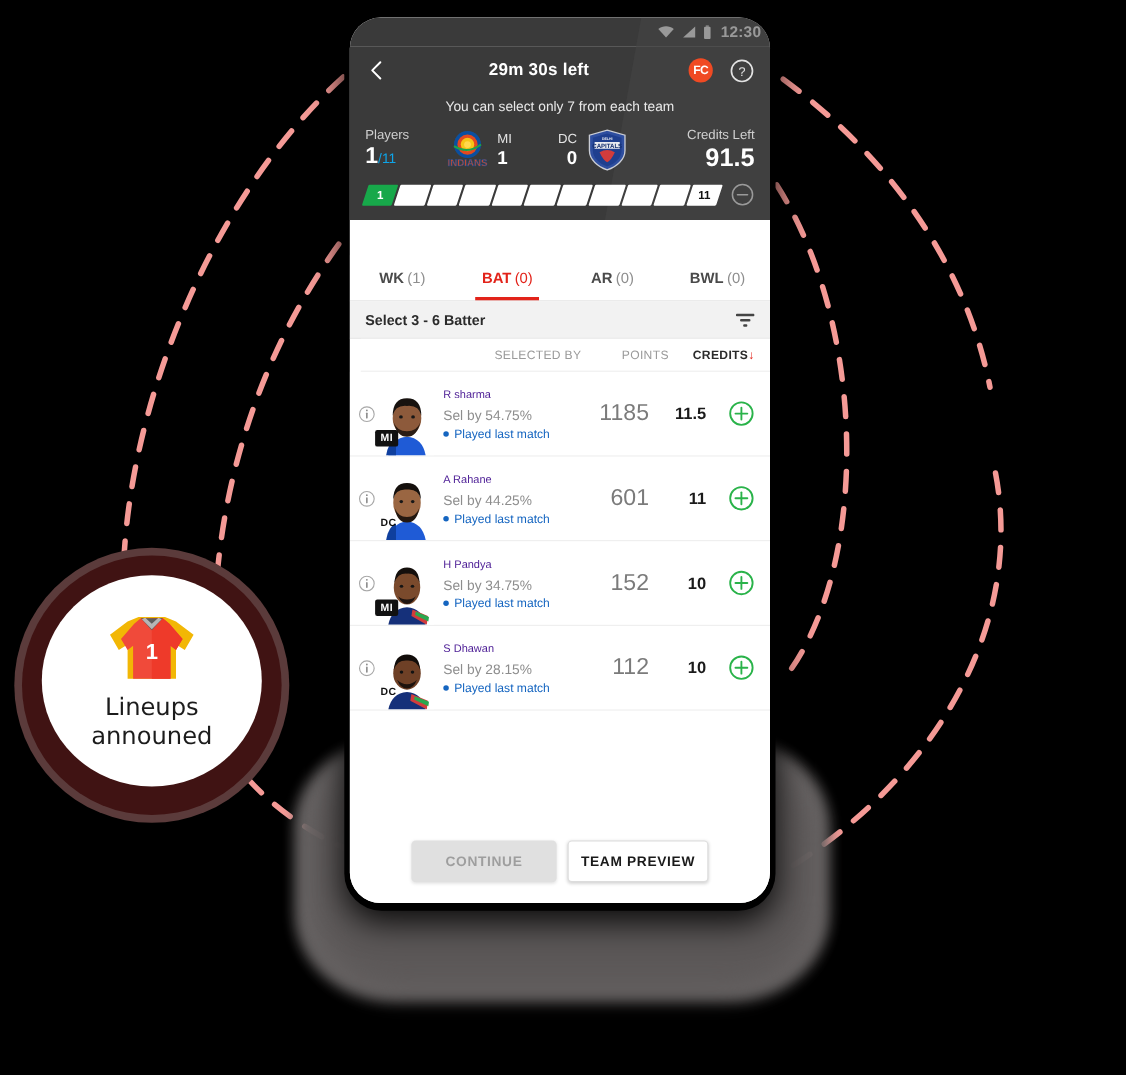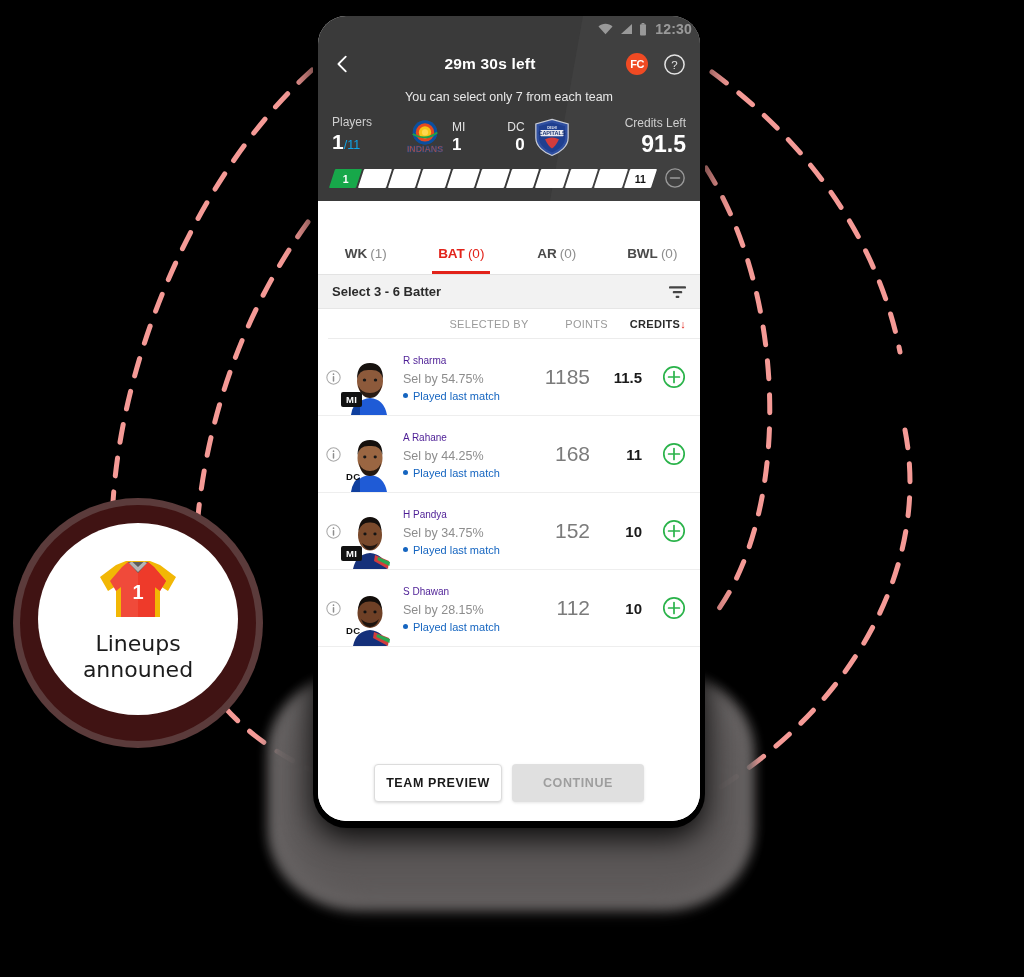--- a/index.html
+++ b/index.html
@@ -482,21 +482,21 @@
             <span class="team-tag plain">DC</span>
           </div>
           <div class="pname-col">
             <div class="pname">A Rahane</div>
             <div class="psel">Sel by  44.25%</div>
             <div class="plast">
               <span class="dot"></span>
               <span>Played last match</span>
             </div>
           </div>
-          <div class="ppts">168</div>
+          <div class="ppts">601</div>
           <div class="pcred">11</div>
           <svg class="add-ico" viewBox="0 0 24 24">
             <circle cx="12" cy="12" r="10.2" fill="none" stroke="#2ab34a" stroke-width="1.7"></circle>
             <line x1="12" y1="6.6" x2="12" y2="17.4" stroke="#2ab34a" stroke-width="1.7" stroke-linecap="round"></line>
             <line x1="6.6" y1="12" x2="17.4" y2="12" stroke="#2ab34a" stroke-width="1.7" stroke-linecap="round"></line>
           </svg>
         </div>
 
         <div class="prow">
           <svg class="pinfo-ico" viewBox="0 0 16 16">
@@ -568,22 +568,22 @@
           <svg class="add-ico" viewBox="0 0 24 24">
             <circle cx="12" cy="12" r="10.2" fill="none" stroke="#2ab34a" stroke-width="1.7"></circle>
             <line x1="12" y1="6.6" x2="12" y2="17.4" stroke="#2ab34a" stroke-width="1.7" stroke-linecap="round"></line>
             <line x1="6.6" y1="12" x2="17.4" y2="12" stroke="#2ab34a" stroke-width="1.7" stroke-linecap="round"></line>
           </svg>
         </div>
 
       </div>
 
       <div class="bottombar">
+        <div class="btn btn-continue">CONTINUE</div>
         <div class="btn btn-preview">TEAM PREVIEW</div>
-        <div class="btn btn-continue">CONTINUE</div>
       </div>
 
     </div>
   </div>
 
   <div class="bubble b-left">
     <div class="ring"></div>
     <div class="inner">
       <svg class="glyph" width="84" height="70" viewBox="0 0 84 70">
         <path d="M4 22 L20 10 L30 6 L54 6 L64 10 L80 22 L72 36 L64 31 L64 62 L20 62 L20 31 L12 36 Z" fill="#f2b705"></path>

